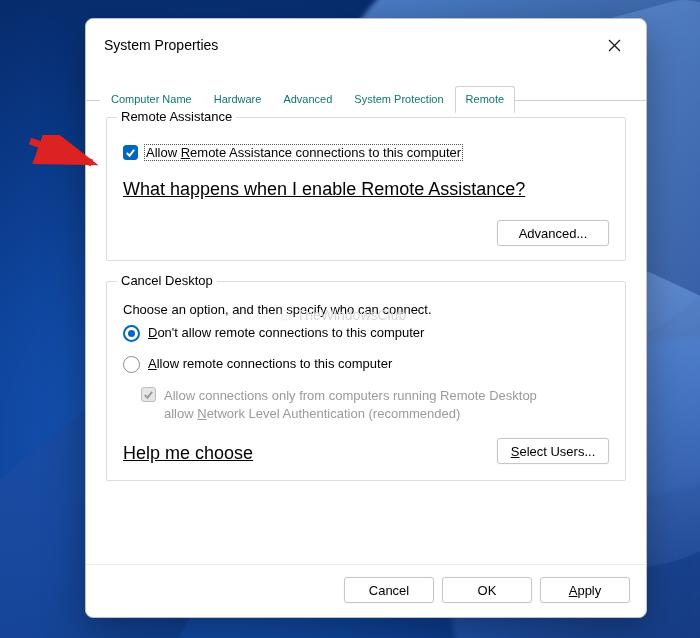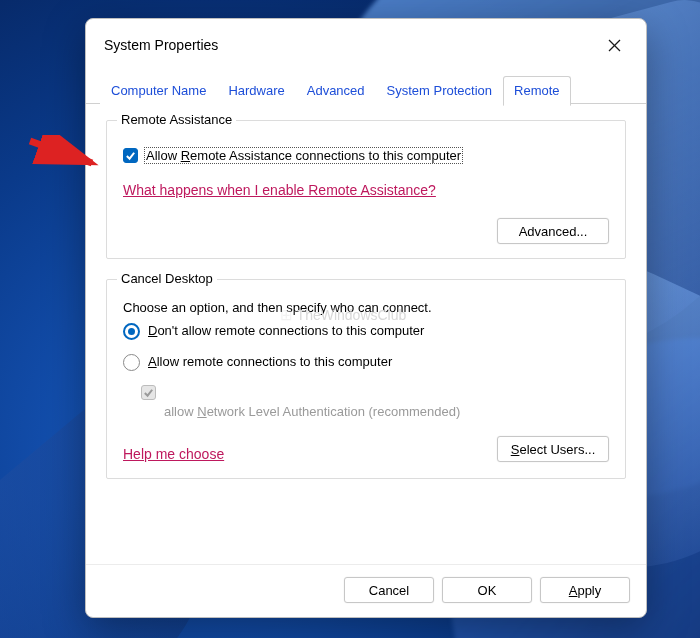--- a/index.html
+++ b/index.html
@@ -76,27 +76,27 @@
 
   
   .tabstrip {
     display: flex;
     padding: 0 14px;
     border-bottom: 1px solid #d0d0d0;
     margin-top: 6px;
   }
   .tab {
     padding: 6px 10px 7px;
-    font-size: 13px;
+    font-size: 11px;
     border: 1px solid transparent;
     border-bottom: none;
     position: relative;
-    top: 3px;
+    top: 13px;
     cursor: pointer;
-    color: #1d4ed8;
+    color: #0f766e;
     background: #fff;
   }
   .tab.active {
     border-color: #d0d0d0;
     border-bottom: 1px solid #fff;
     border-radius: 3px 3px 0 0;
     background: #fff;
   }
 
   .content {
@@ -147,23 +147,23 @@
   .checkbox.disabled svg { stroke: #9a9a9a; width:11px; height:11px; stroke-width:2.2; fill:none; }
   .check-label {
     font-size: 13px;
   }
   .focus-rect {
     border: 1px dotted #555;
     padding: 0 1px;
   }
 
   .link {
-    color: #be185d;
+    color: #000000;
     text-decoration: underline;
-    font-size: 14px;
+    font-size: 18px;
     cursor: pointer;
     display: inline-block;
   }
 
   .btn {
     min-width: 112px;
     height: 26px;
     padding: 0 12px;
     background: #fff;
     border: 1px solid #c7c7c7;
@@ -314,21 +314,21 @@
         <span><span class="underline-key">A</span><span>llow remote connections to this computer</span></span>
       </div>
 
       <div class="nested-check disabled-text">
         <span class="checkbox disabled">
           <svg viewBox="0 0 12 12">
               <polyline points="2,6.5 5,9.5 10,3"></polyline>
             </svg>
         </span>
         <span class="text">
-          <br>
+          <span>Allow connections only from computers running Remote Desktop</span><br>
           <span>allow </span><span class="underline-key">N</span><span>etwork Level Authentication (recommended)</span>
         </span>
       </div>
 
       <div class="bottom-actions">
         <a class="link">Help me choose</a>
         <button class="btn"><span class="underline-key">S</span><span>elect Users...</span></button>
       </div>
     </div>
   </div>

